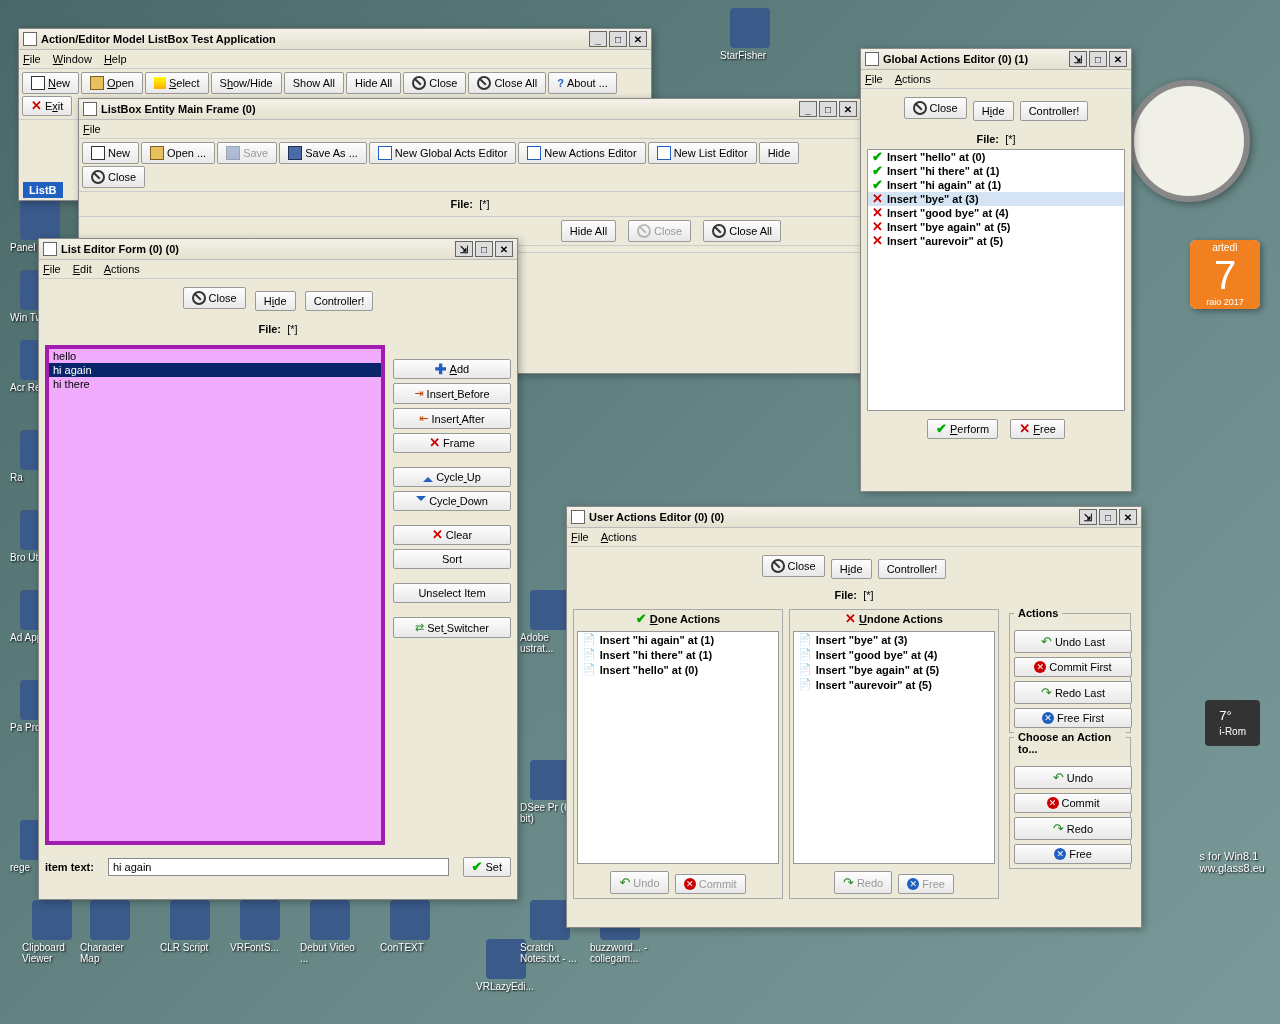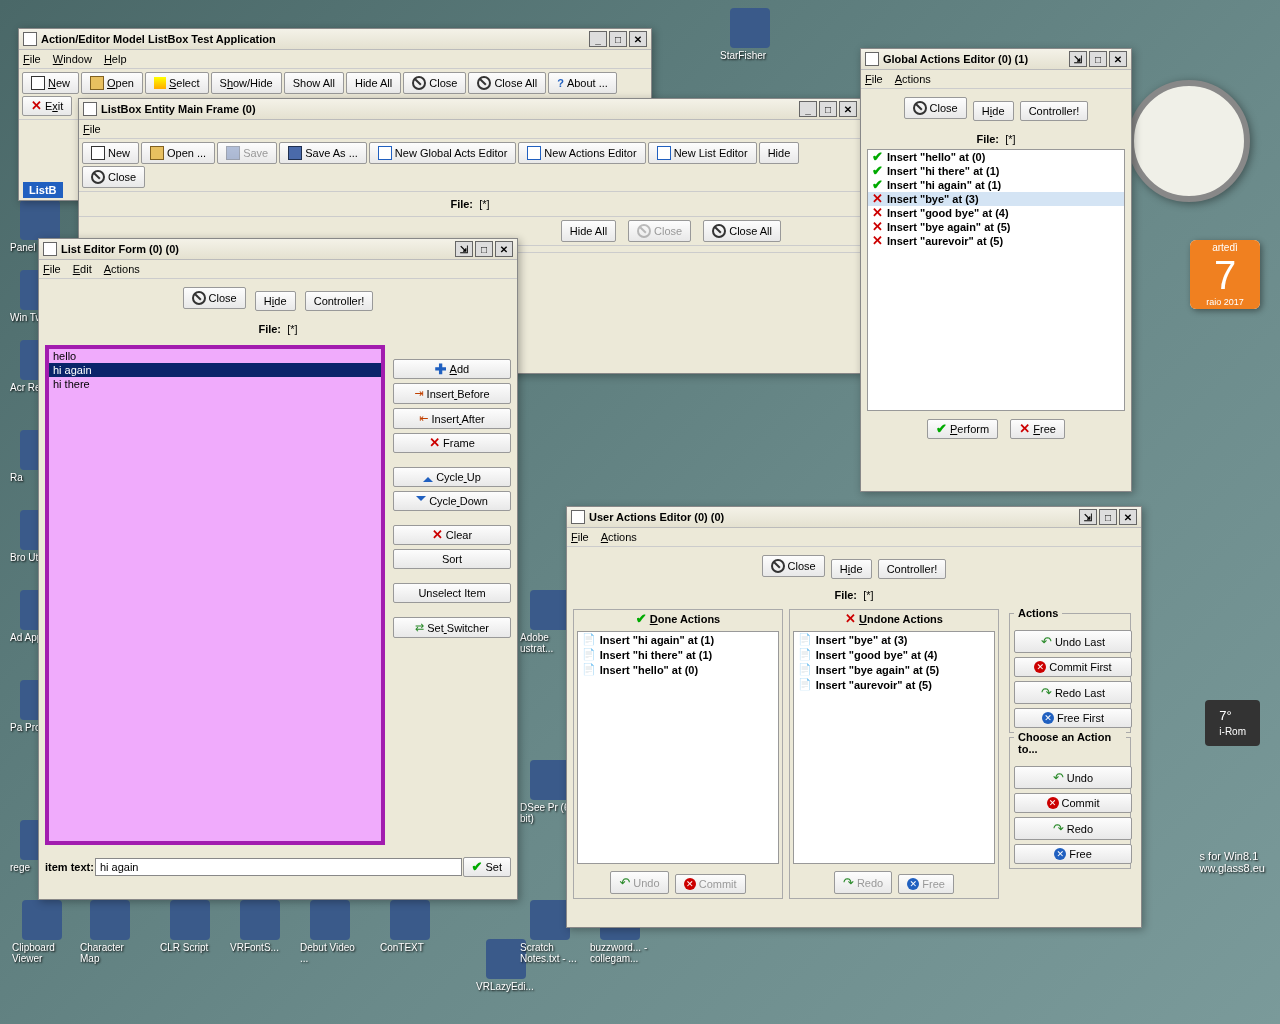--- a/index.html
+++ b/index.html
@@ -102,21 +102,21 @@
         <div>rege</div>
       </div>
       <div class="dicon" style="left: 520px; top: 590px;">
         <div class="ic"></div>
         <div>Adobe ustrat...</div>
       </div>
       <div class="dicon" style="left: 520px; top: 760px;">
         <div class="ic"></div>
         <div>DSee Pr (64-bit)</div>
       </div>
-      <div class="dicon" style="left: 12px; top: 900px;">
+      <div class="dicon" style="left: 22px; top: 900px;">
         <div class="ic"></div>
         <div>Clipboard Viewer</div>
       </div>
       <div class="dicon" style="left: 80px; top: 900px;">
         <div class="ic"></div>
         <div>Character Map</div>
       </div>
       <div class="dicon" style="left: 160px; top: 900px;">
         <div class="ic"></div>
         <div>CLR Script</div>
@@ -356,21 +356,21 @@
           <span class="tbtn">
             <span>Unselect Item</span>
           </span>
           <div style="height: 6px;"></div>
           <span class="tbtn">
             <span style="color:#2a8a2a">⇄</span>
             <span>Set<u> </u>Switcher</span>
           </span>
         </div>
   </div>
-  <div style="display:flex;align-items:center;gap:1px;padding:6px">
+  <div style="display:flex;align-items:center;gap:14px;padding:6px">
    <span class="lbl">item text:</span>
    <input class="textinput" style="flex: 1 1 0%;" value="hi again">
    <span class="tbtn">
           <span class="i-chk">✔</span>
           <span>Set</span>
         </span>
   </div>
  </div>
 
  <div class="win" style="left:860px;top:48px;width:270px;height:442px">

